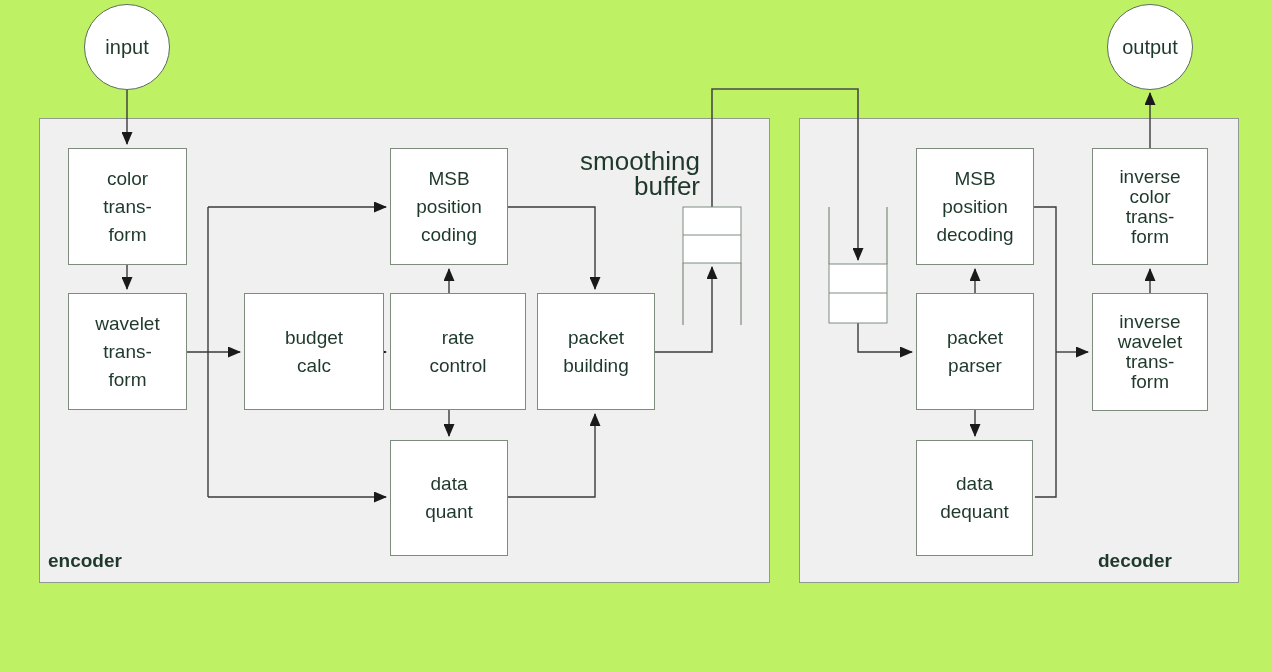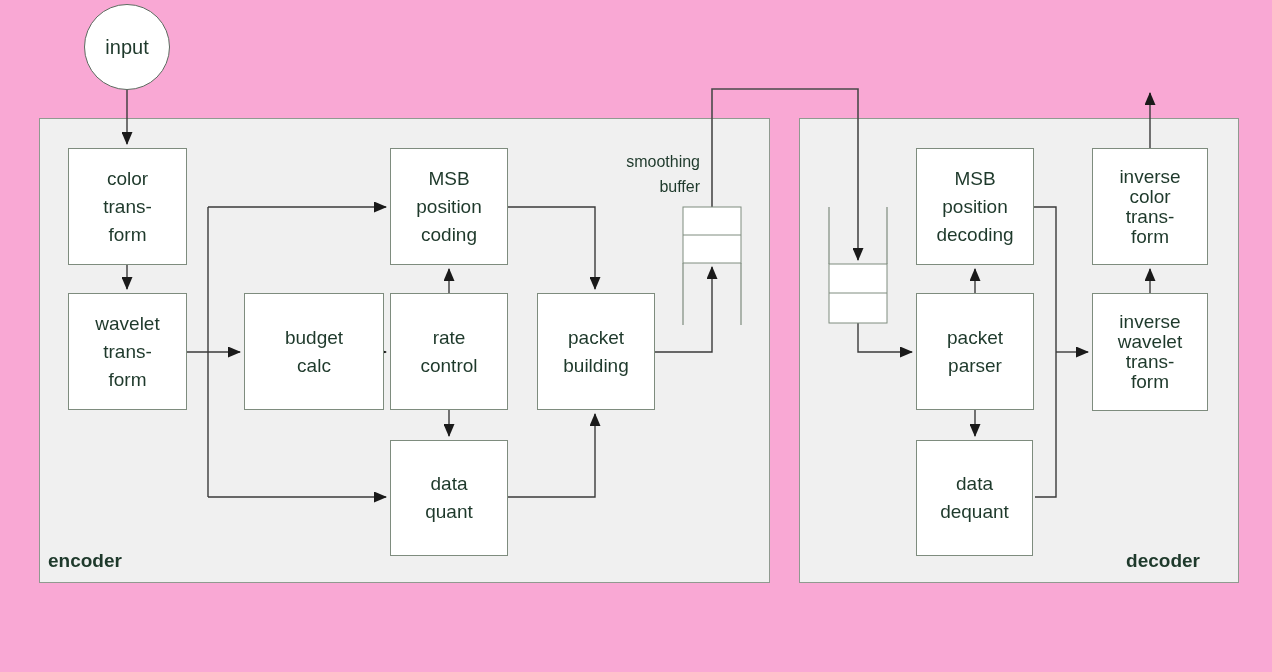--- a/index.html
+++ b/index.html
@@ -1,19 +1,19 @@
 <!DOCTYPE html>
 <html><head>
 <meta charset="utf-8">
 <style>
   html,body{margin:0;padding:0;background:#ffffff;}
   #stage{
     position:relative;
     width:1272px;height:672px;
-    background:#f9a8d4;
+    background:#bef264;
     font-family:"Liberation Sans", sans-serif;
     overflow:hidden;
   }
   .panel{
     position:absolute;
     background:#f0f0f0;
     border:1px solid #909a90;
     box-sizing:border-box;
     z-index:0;
   }
@@ -40,33 +40,33 @@
     background:#ffffff;
     border:1px solid #5c6c60;
     box-sizing:border-box;
     display:flex;align-items:center;justify-content:center;
     color:#1e392b;font-size:20px;
     z-index:2;
   }
   .float-label{
     position:absolute;
     color:#1e392b;
-    font-size:16px;line-height:25px;
+    font-size:26px;line-height:25px;
     white-space:pre-line;
     text-align:right;
     z-index:2;
   }
   .panel-label{
     position:absolute;
     color:#1e392b;
     font-weight:bold;
     font-size:19px;
     z-index:2;
   }
-  .panel-label.right{text-align:center;}
+  .panel-label.right{text-align:left;}
   .caption{
     position:absolute;
     left:21px;top:623px;
     color:#0b0b0b;
     font-size:28px;
     z-index:2;
   }
 </style>
 </head>
 <body>
@@ -124,33 +124,36 @@
     <g>
       <path d="M829,207 V264 M887,207 V264" stroke="#7e8c7e" stroke-width="1.2" fill="none"></path>
       <rect x="829" y="264" width="58" height="59" fill="#ffffff" stroke="#7e8c7e" stroke-width="1"></rect>
       <path d="M829,293 H887" stroke="#7e8c7e" stroke-width="1" fill="none"></path>
     </g>
   </svg>
 
   <div class="circle" style="left:84px;top:4px;">
     <span>input</span>
   </div>
+  <div class="circle" style="left:1107px;top:4px;">
+    <span>output</span>
+  </div>
 
   <div class="box" style="left:68px;top:148px;width:119px;height:117px;">color
 trans-
 form</div>
   <div class="box" style="left:68px;top:293px;width:119px;height:117px;">wavelet
 trans-
 form</div>
   <div class="box" style="left:244px;top:293px;width:140px;height:117px;">budget
 calc</div>
   <div class="box" style="left:390px;top:148px;width:118px;height:117px;">MSB
 position
 coding</div>
-  <div class="box" style="left:390px;top:293px;width:118px;height:117px;text-align:center;">rate
+  <div class="box" style="left:390px;top:293px;width:136px;height:117px;text-align:center;">rate
 control</div>
   <div class="box" style="left:537px;top:293px;width:118px;height:117px;">packet
 building</div>
   <div class="box" style="left:390px;top:440px;width:118px;height:116px;">data
 quant</div>
 
   <div class="float-label" style="left:560px;top:149px;width:140px;">smoothing
 buffer</div>
 
   <div class="box" style="left:916px;top:148px;width:118px;height:117px;">MSB

